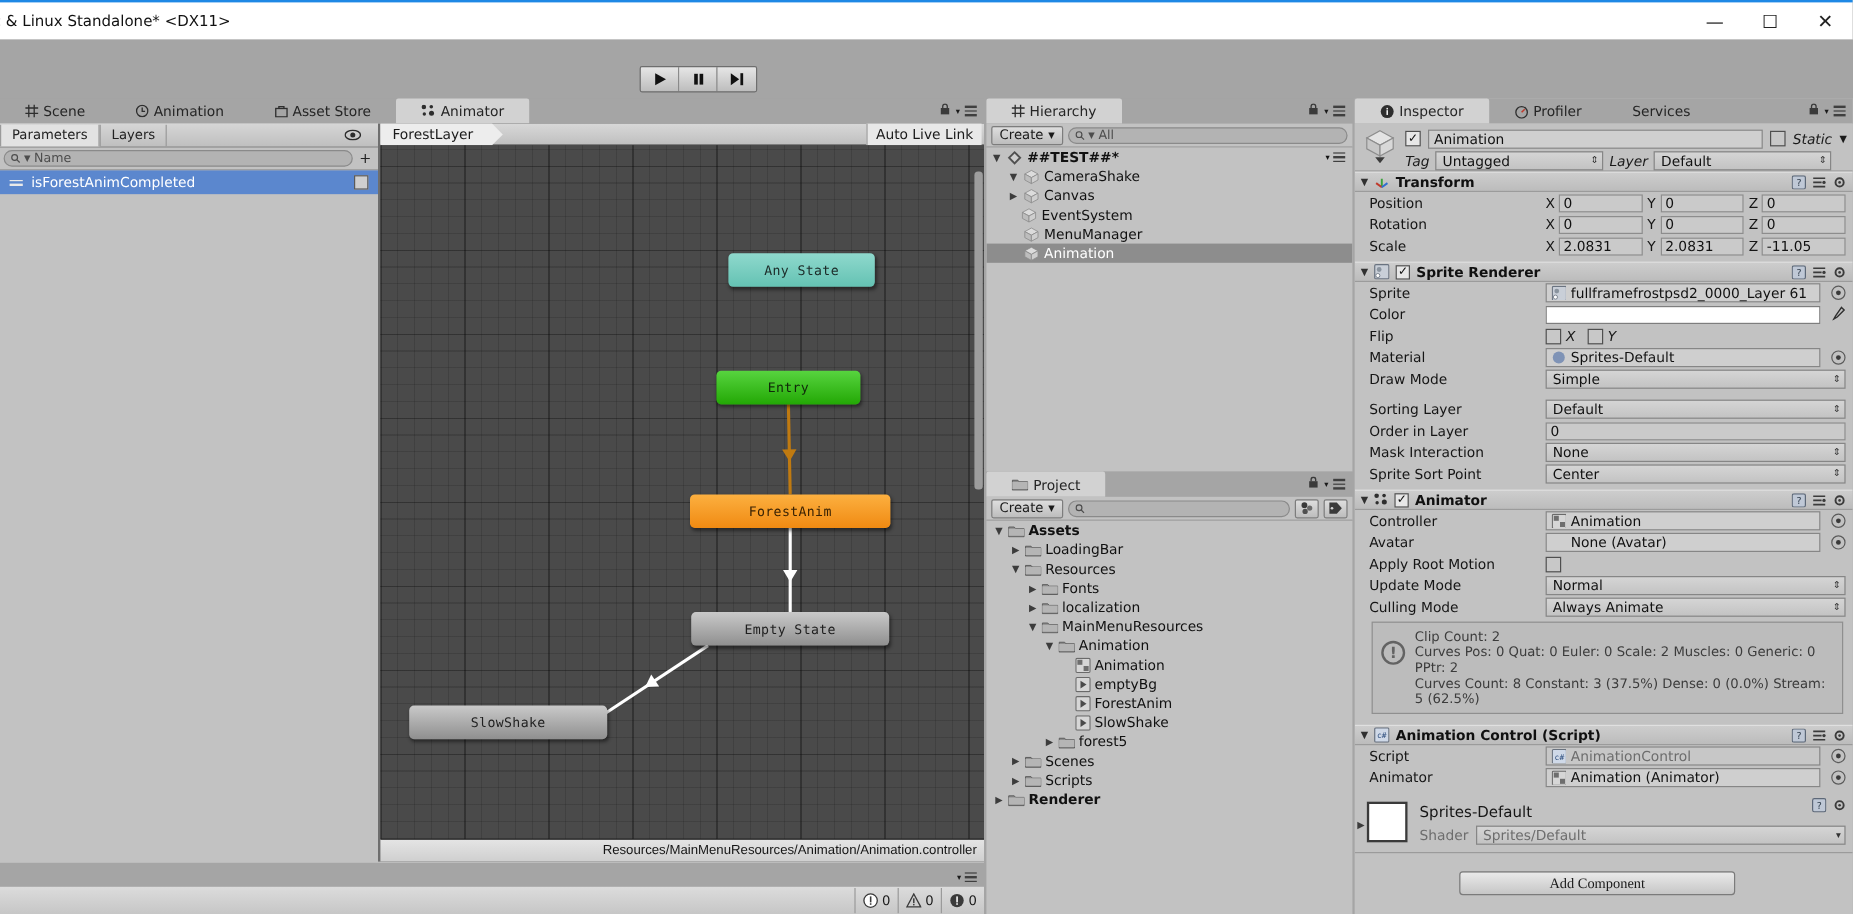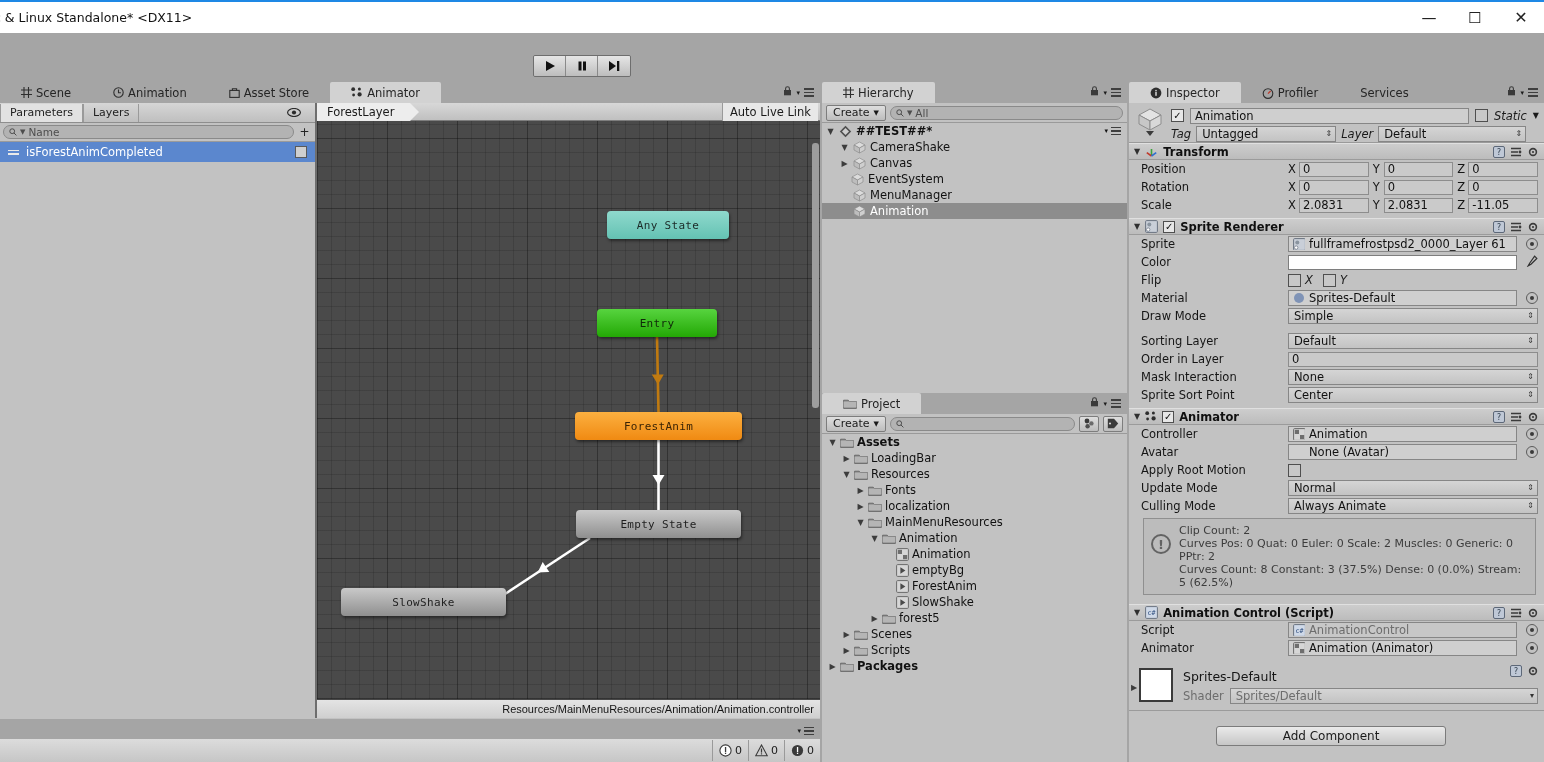--- a/index.html
+++ b/index.html
@@ -206,21 +206,21 @@
      border-radius:50%; background:#3a3a3a;}
   .colorfield{ flex:1; height:15px; background:#ffffff; border:1px solid #7e7e7e;}
   .infobox{ margin:3px 8px 5px 14px; background:#bcbcbc; border:1px solid #8f8f8f;
      display:flex; gap:8px; padding:5px 7px; font-size:11px; color:#3c3c3c; line-height:13px;}
   .warn-ico{ flex:none; width:20px; height:20px; border-radius:50%; border:2px solid #636363;
      display:flex; align-items:center; justify-content:center; font-weight:bold;
      font-size:13px; color:#636363; margin-top:10px;}
   .matprev{ width:34px;height:34px;background:#fff;border:2px solid #3a3a3a; margin:3px 0 0 10px;}
   .addcomp{ position:absolute; left:87px; bottom:16px; width:230px; height:20px;
      background:linear-gradient(#eaeaea,#c6c6c6); border:1px solid #7b7b7b; border-radius:3px;
-     display:flex; align-items:center; justify-content:center; font-size:12px;}
+     display:flex; align-items:center; justify-content:center; font-size:12px;font-family:Liberation Serif, serif;}
   .sep{ height:1px; background:#9b9b9b; }
   .hamb{ display:inline-flex; flex-direction:column; gap:2px;}
   .hamb i{ width:10px;height:1.5px; background:#3f3f3f; display:block;}
 </style>
 </head>
 <body>
 
 <div class="app">
 
   <div class="titlebar">
@@ -749,21 +749,21 @@
           <span>Scripts</span>
         </div>
         <div class="prow bold" style="padding-left: 6px;">
           <span class="tri">▶</span>
           <span class="folder" style="display: inline-flex; align-items: center;">
             <svg width="14" height="11" viewBox="0 0 14 11">
               <path d="M0.6 2.2h4.6l1.1 1.3h7.1v6.9H0.6z" fill="#8d8d8d" stroke="#5a5a5a" stroke-width=".8"></path>
               <path d="M0.6 3.6h12.8v5.9H0.6z" fill="#b5b5b5"></path>
             </svg>
           </span>
-          <span>Packages</span>
+          <span>Renderer</span>
         </div>
       </div>
   </div>
 
   <div class="inspector">
     <div class="tabbar" id="insp-tabbar">
         <div class="tab active">
           <span style="display: inline-flex; align-items: center;">
             <svg width="12" height="12" viewBox="0 0 12 12">
               <circle cx="6" cy="6" r="5.4" fill="#2e2e2e"></circle>

